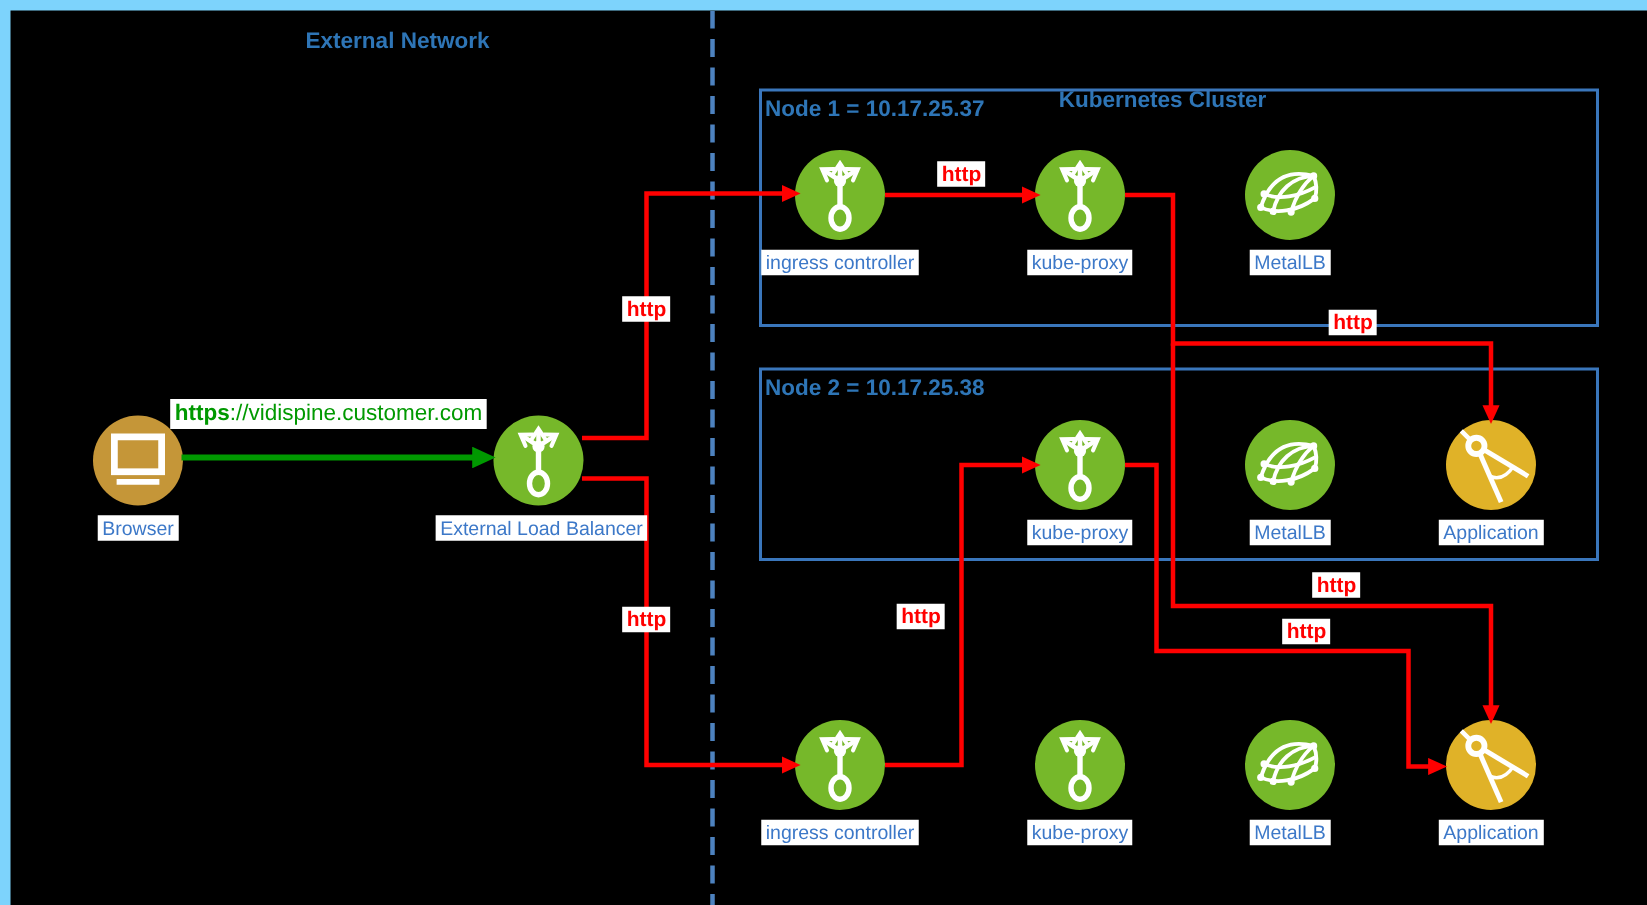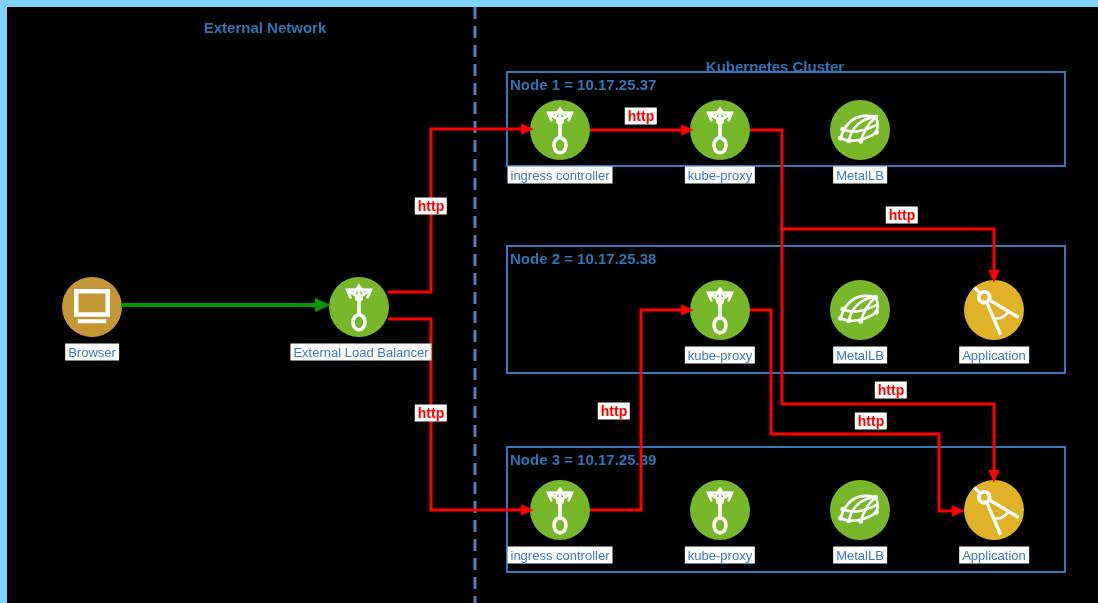--- a/index.html
+++ b/index.html
@@ -59,29 +59,26 @@
       <path d="M2.5,1.5 L7,4.5 L2.5,7.5" stroke="#ffffff" stroke-width="1.8" fill="none" stroke-linecap="round"></path>
     </marker>
   </defs>
 </svg>
 
 <div class="canvas">
 
   <div class="section-title" style="left:258px; top:12px;">External Network</div>
   <div class="section-title" style="left:768px; top:12px;margin-top:39px;">Kubernetes Cluster</div>
 
-  <div class="node-box" style="left:499px; top:64px; width:560px; height:96px;">
+  <div class="node-box" style="left:499px; top:52px; width:560px; height:159px;">
     <div class="node-title">Node 1 = 10.17.25.37</div>
   </div>
   <div class="node-box" style="left:499px; top:238px; width:560px; height:129px;">
     <div class="node-title">Node 2 = 10.17.25.38</div>
   </div>
-  <div class="node-box" style="left:499px; top:439px; width:560px; height:127px;">
-    <div class="node-title">Node 3 = 10.17.25.39</div>
-  </div>
 
   <div class="circle tan" style="left:55px; top:270px;">
     <svg class="icon-svg" width="60" height="60" viewBox="0 0 40 40">
       <rect x="9.5" y="9.5" width="21" height="15.5" fill="none" stroke="#ffffff" stroke-width="3"></rect>
       <line x1="10.5" y1="29.5" x2="29.5" y2="29.5" stroke="#ffffff" stroke-width="2.6"></line>
     </svg>
   </div>
   <div class="chip" style="left:85px; top:345px;">Browser</div>
 
   <div class="circle green" style="left:322px; top:270px;">
@@ -89,20 +86,23 @@
       <ellipse cx="20" cy="30.2" rx="4" ry="5" fill="none" stroke="#ffffff" stroke-width="2.4"></ellipse>
       <line x1="20" y1="25.5" x2="20" y2="14" stroke="#ffffff" stroke-width="2.4"></line>
       <circle cx="20" cy="13.8" r="2.7" fill="#ffffff"></circle>
       <line x1="20" y1="12" x2="20" y2="6.5" stroke="#ffffff" stroke-width="2" marker-end="url(#vhead)"></line>
       <line x1="19" y1="13" x2="12.5" y2="8.8" stroke="#ffffff" stroke-width="2" marker-end="url(#vhead)"></line>
       <line x1="21" y1="13" x2="27.5" y2="8.8" stroke="#ffffff" stroke-width="2" marker-end="url(#vhead)"></line>
     </svg>
   </div>
   <div class="chip" style="left:354px; top:345px;">External Load Balancer</div>
 
+  <div class="chip url-chip" style="left:212px; top:269px;">
+    <span class="bold">https</span><span>://vidispine.customer.com</span>
+  </div>
 
   <div class="circle green" style="left:523px; top:93px;">
     <svg class="icon-svg" width="60" height="60" viewBox="0 0 40 40">
       <ellipse cx="20" cy="30.2" rx="4" ry="5" fill="none" stroke="#ffffff" stroke-width="2.4"></ellipse>
       <line x1="20" y1="25.5" x2="20" y2="14" stroke="#ffffff" stroke-width="2.4"></line>
       <circle cx="20" cy="13.8" r="2.7" fill="#ffffff"></circle>
       <line x1="20" y1="12" x2="20" y2="6.5" stroke="#ffffff" stroke-width="2" marker-end="url(#vhead)"></line>
       <line x1="19" y1="13" x2="12.5" y2="8.8" stroke="#ffffff" stroke-width="2" marker-end="url(#vhead)"></line>
       <line x1="21" y1="13" x2="27.5" y2="8.8" stroke="#ffffff" stroke-width="2" marker-end="url(#vhead)"></line>
     </svg>

